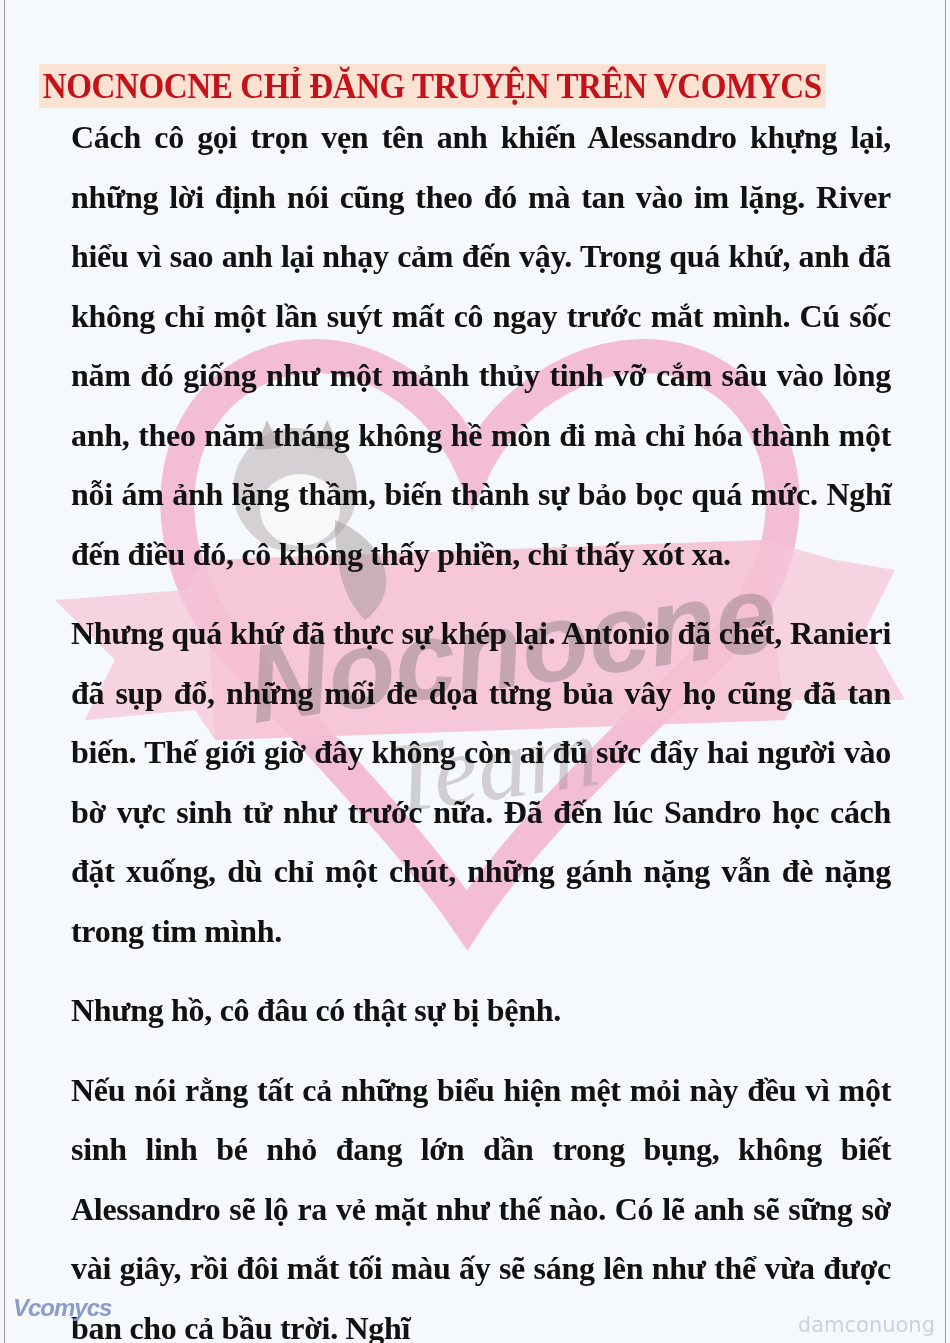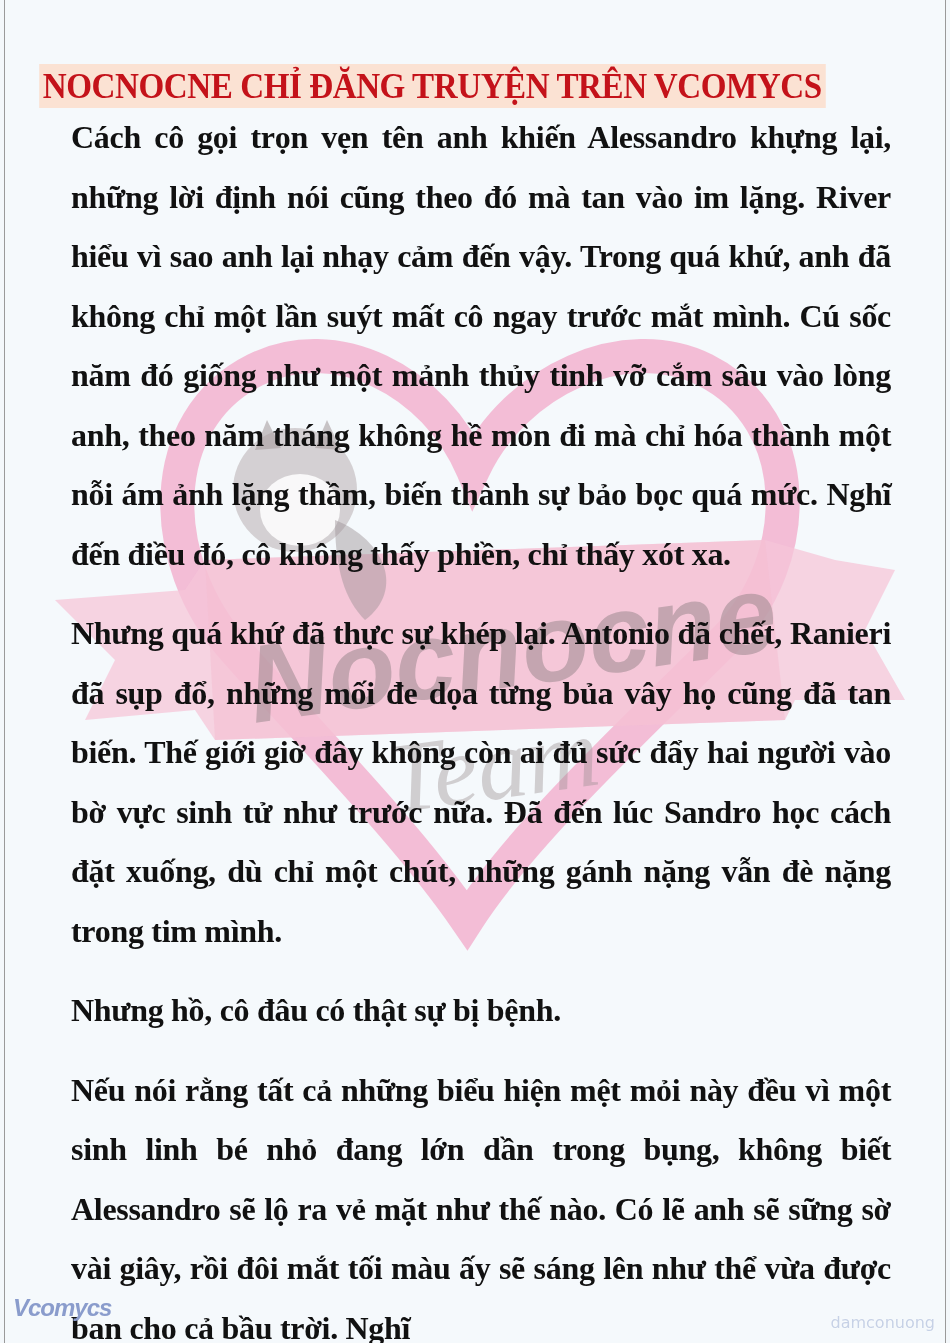--- a/index.html
+++ b/index.html
@@ -43,21 +43,21 @@
   .body p { margin: 0 0 20px 0; }
   .footer-logo {
     position: absolute; left: 8px; top: 1294px;
     font-family: "Liberation Sans", sans-serif;
     font-style: italic; font-weight: bold;
     font-size: 24px; color: #8a9ccc; letter-spacing: -1px;
   }
   .footer-tag {
     position: absolute; right: 10px; top: 1313px;
     font-family: "DejaVu Sans", sans-serif;
-    font-size: 16px; color: #c6d1e6;
+    font-size: 21px; color: #c6d1e6;
     text-shadow: 0 0 2px #ffffff;
   }
 </style>
 </head>
 <body>
 
 <div class="page">
 
   <svg class="watermark" viewBox="0 0 942 1343" xmlns="http://www.w3.org/2000/svg">
 

